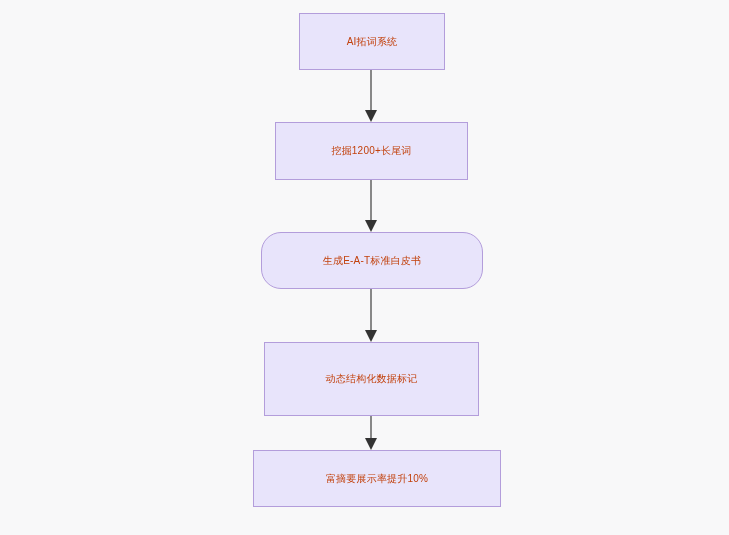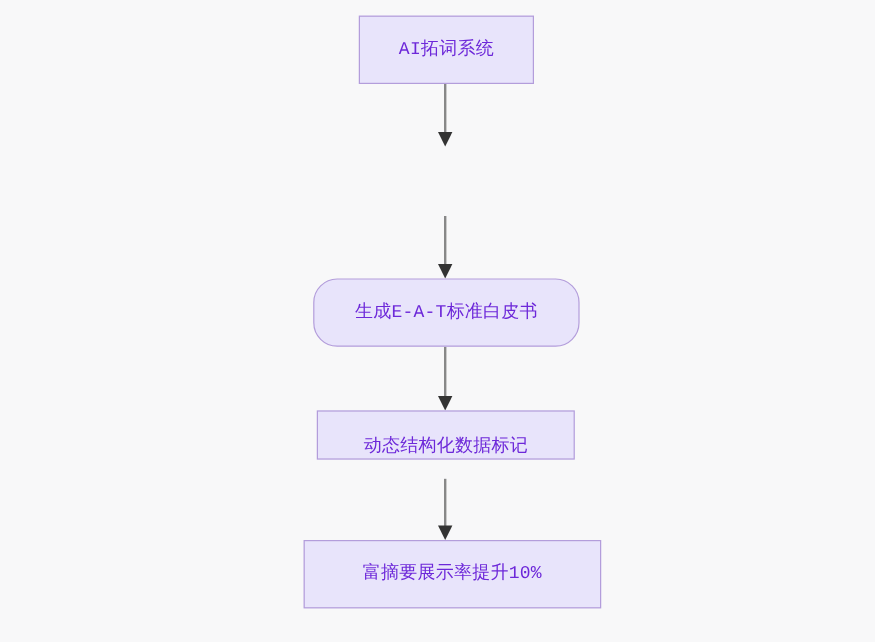--- a/index.html
+++ b/index.html
@@ -25,27 +25,27 @@
     box-sizing: border-box;
     background: #e8e4fb;
     border: 1.5px solid #b39ddb;
     border-radius: 0;
     display: flex;
     align-items: center;
     justify-content: center;
     z-index: 2;
   }
   .flow-node-label {
-    color: #6d28d9;
-    font-size: 15px;
+    color: #c2410c;
+    font-size: 10px;
     line-height: 1.2;
     letter-spacing: 0.2px;
     white-space: nowrap;
     text-align: center;
-    font-family: Liberation Mono, monospace;
+    font-family: Liberation Sans, sans-serif;
   }
   .flow-edge {
     position: absolute;
     z-index: 1;
     overflow: visible;
   }
   .edge-line {
     stroke: #888888;
     stroke-width: 2;
     fill: none;
@@ -85,26 +85,29 @@
     <g>
       <line class="edge-line" x1="371" y1="399" x2="371" y2="442"></line>
       <polygon class="edge-arrowhead" points="371,450 365,438 377,438"></polygon>
     </g>
   </svg>
 
   <div class="flow-node" id="node-1" style="left:299px; top:13px; width:146px; height:57px;">
     <span class="flow-node-label">AI拓词系统</span>
   </div>
 
+  <div class="flow-node" id="node-2" style="left:275px; top:122px; width:193px; height:58px;">
+    <span class="flow-node-label">挖掘1200+长尾词</span>
+  </div>
 
   <div class="flow-node" id="node-3" style="left:261px; top:232px; width:222px; height:57px;border-radius:20px;">
     <span class="flow-node-label">生成E-A-T标准白皮书</span>
   </div>
 
-  <div class="flow-node" id="node-4" style="left:264px; top:342px; width:215px; height:41px;align-items:flex-end;">
+  <div class="flow-node" id="node-4" style="left:264px; top:342px; width:215px; height:74px;">
     <span class="flow-node-label">动态结构化数据标记</span>
   </div>
 
   <div class="flow-node" id="node-5" style="left:253px; top:450px; width:248px; height:57px;">
     <span class="flow-node-label">富摘要展示率提升10%</span>
   </div>
 
 </div>
 
 </body></html>

